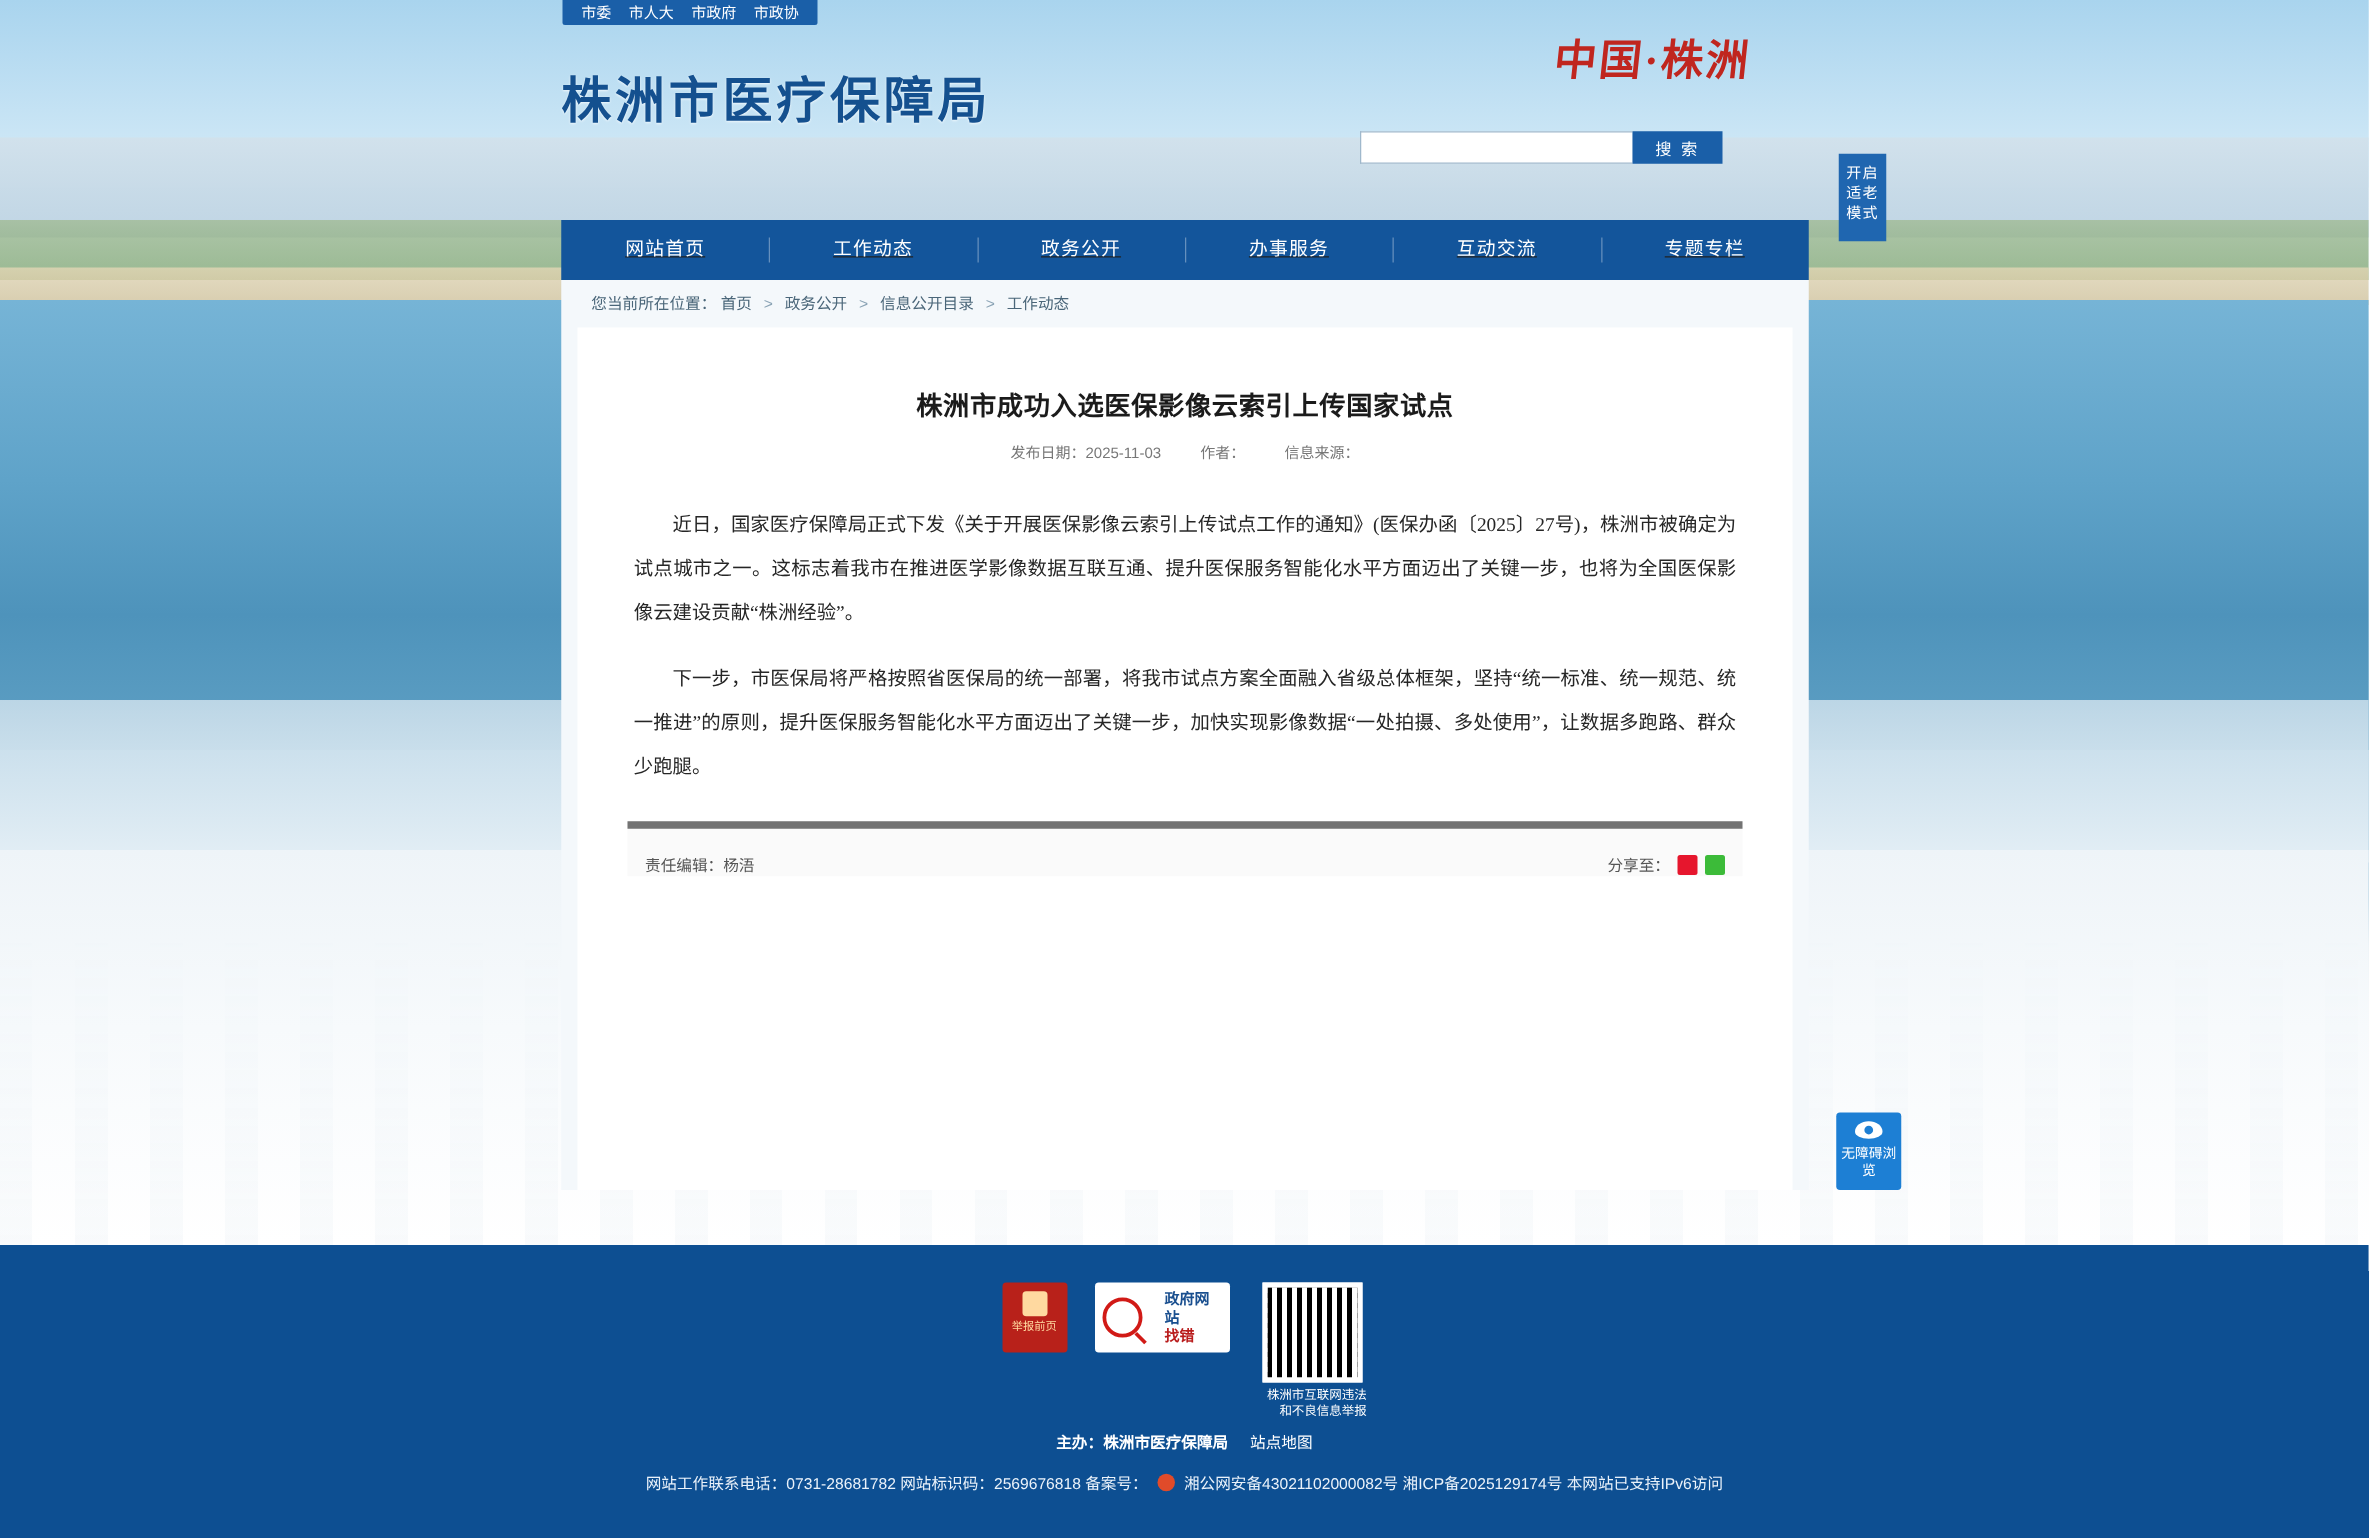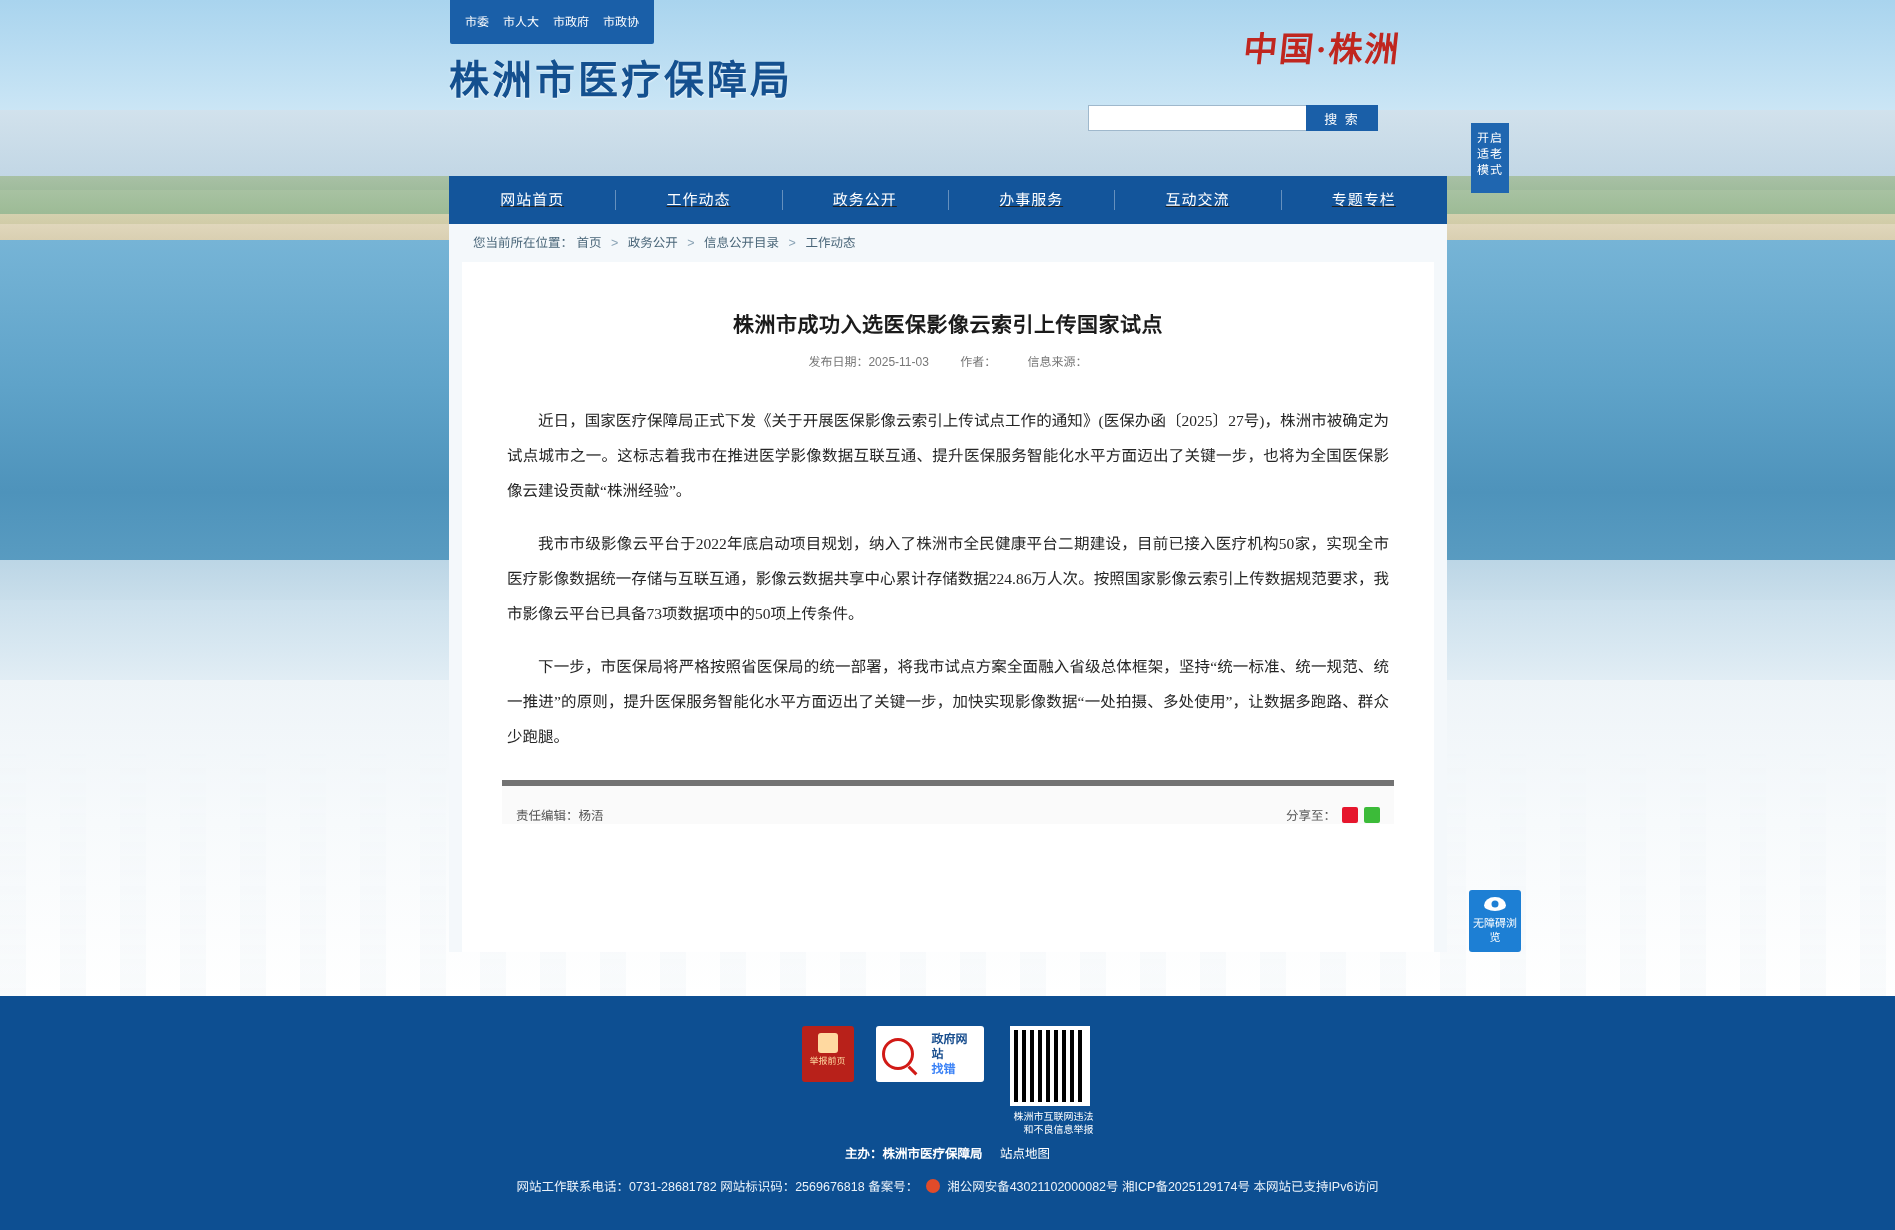--- a/index.html
+++ b/index.html
@@ -31,21 +31,21 @@
     background:linear-gradient(to bottom,rgba(205,224,236,.85),rgba(235,243,248,.95));}
   .hero .band-bottom{position:absolute;left:0;top:680px;width:100%;height:316px;
     background:linear-gradient(to bottom,#eef4f8,#f7fafc 45%,#ffffff 100%);}
   .hero .ghost-city{position:absolute;left:0;bottom:0;width:100%;height:250px;
     background:repeating-linear-gradient(90deg,rgba(160,190,210,.12) 0 26px,rgba(160,190,210,0) 26px 60px);
     -webkit-mask-image:linear-gradient(to top,rgba(0,0,0,.55),rgba(0,0,0,0));
             mask-image:linear-gradient(to top,rgba(0,0,0,.55),rgba(0,0,0,0));}
 
   
   .topbar{position:absolute;left:450px;top:0;height:20px;display:flex;align-items:center;gap:0;
-    background:#1a5fa8;padding:12px 8px;border-radius:0 0 2px 2px;}
+    background:#1a5fa8;padding:0 8px;border-radius:0 0 2px 2px;}
   .topbar a{color:#fff;font-size:12px;text-decoration:none;padding:0 7px;line-height:20px;white-space:nowrap;}
 
   
   .site-title{position:absolute;left:449px;top:48px;font-size:40px;font-weight:bold;color:#14508f;
     letter-spacing:3px;text-shadow:0 1px 2px rgba(255,255,255,.8);font-family:"Liberation Serif","DejaVu Serif",serif;}
 
   
   .brand-logo{position:absolute;left:1222px;top:25px;width:200px;height:50px;
     color:#c0261f;font-size:34px;font-weight:bold;letter-spacing:2px;
     font-family:"Liberation Serif","DejaVu Serif",serif;text-align:center;line-height:50px;
@@ -106,21 +106,21 @@
   .badge-red{width:52px;height:56px;background:#b8211a;border-radius:3px;color:#ffd9a0;font-size:9px;
     text-align:center;line-height:11px;padding-top:30px;box-sizing:border-box;position:relative;}
   .badge-red::before{content:"";position:absolute;left:50%;top:7px;transform:translateX(-50%);
     width:20px;height:20px;background:#ffd9a0;border-radius:3px;}
   .gov-check{width:108px;height:56px;background:#fff;border-radius:3px;display:flex;align-items:center;
     padding:0 6px;box-sizing:border-box;gap:18px;}
   .gov-check .mag{width:26px;height:26px;border:3px solid #d11a16;border-radius:50%;position:relative;flex:none;}
   .gov-check .mag::after{content:"";position:absolute;right:-7px;bottom:-5px;width:11px;height:3px;
     background:#d11a16;transform:rotate(45deg);}
   .gov-check .txt{font-size:12px;line-height:15px;color:#1a4f8f;font-weight:bold;}
-  .gov-check .txt .red{color:#3b82f6;}
+  .gov-check .txt .red{color:#b91c1c;}
   .qr-wrap{width:88px;text-align:right;}
   .qr{width:72px;height:72px;margin:0 auto;background:
       repeating-linear-gradient(90deg,#000 0 4px,#fff 4px 8px),
       repeating-linear-gradient(0deg,#000 0 4px,transparent 4px 8px);
     background-color:#fff;border:4px solid #fff;box-sizing:content-box;}
   .qr-cap{font-size:10px;line-height:13px;color:#fff;margin-top:4px;}
   .footer-host{position:absolute;left:0;right:0;top:147px;text-align:center;font-size:12.5px;color:#fff;}
   .footer-host b{font-weight:bold;}
   .footer-host .lnk{margin-left:14px;}
   .footer-info{position:absolute;left:0;right:0;top:180px;text-align:center;font-size:12.5px;color:#eaf2fa;}
@@ -193,21 +193,20 @@
       <div class="art-title">株洲市成功入选医保影像云索引上传国家试点</div>
 
       <div class="art-meta">
         <span>发布日期：2025-11-03</span>
         <span>作者：</span>
         <span>信息来源：</span>
       </div>
 
       <div class="art-body">
         <p>近日，国家医疗保障局正式下发《关于开展医保影像云索引上传试点工作的通知》(医保办函〔2025〕27号)，株洲市被确定为试点城市之一。这标志着我市在推进医学影像数据互联互通、提升医保服务智能化水平方面迈出了关键一步，也将为全国医保影像云建设贡献“株洲经验”。</p>
-        <p>我市市级影像云平台于2022年底启动项目规划，纳入了株洲市全民健康平台二期建设，目前已接入医疗机构50家，实现全市医疗影像数据统一存储与互联互通，影像云数据共享中心累计存储数据224.86万人次。按照国家影像云索引上传数据规范要求，我市影像云平台已具备73项数据项中的50项上传条件。</p>
         <p>下一步，市医保局将严格按照省医保局的统一部署，将我市试点方案全面融入省级总体框架，坚持“统一标准、统一规范、统一推进”的原则，提升医保服务智能化水平方面迈出了关键一步，加快实现影像数据“一处拍摄、多处使用”，让数据多跑路、群众少跑腿。</p>
       </div>
 
       <div class="art-footer">
         <div class="editor">责任编辑：杨浯</div>
         <div class="share">
           <span>分享至：</span>
           <span class="ico sina"></span>
           <span class="ico wx"></span>
         </div>

